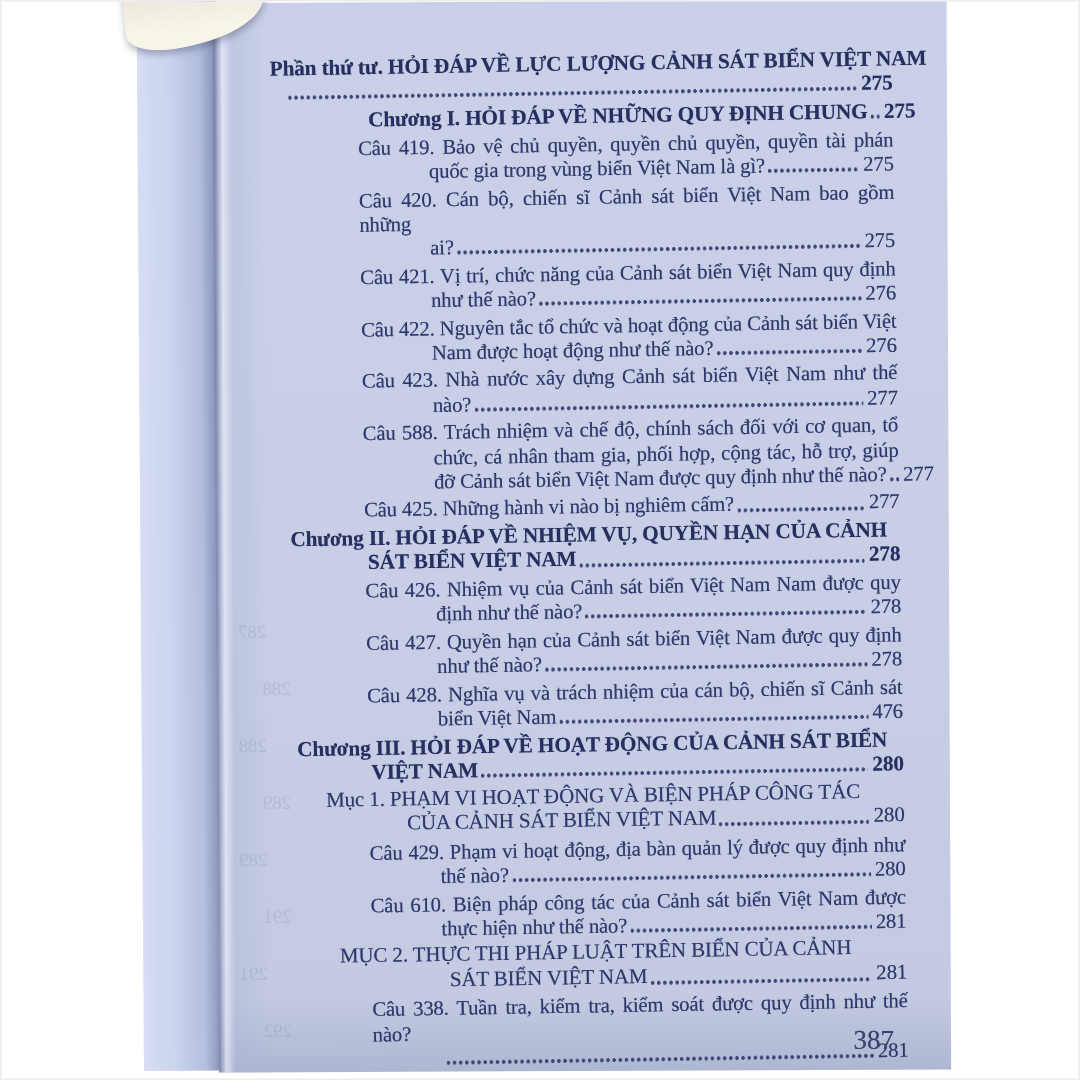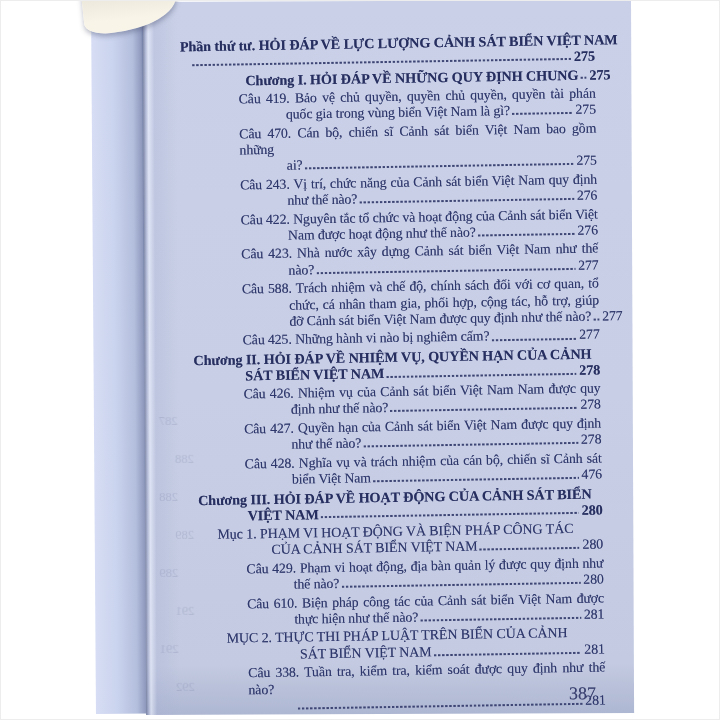--- a/index.html
+++ b/index.html
@@ -114,29 +114,29 @@
         </div>
         <div class="entry e-question">
           <div class="line l1 jl"><span>Câu 419.</span> <span>Bảo vệ chủ quyền, quyền chủ quyền, quyền tài phán</span></div>
           <div class="row rowlast">
             <span class="txt">quốc gia trong vùng biển Việt Nam là gì?</span>
             <span class="dots"></span>
             <span class="pg">275</span>
           </div>
         </div>
         <div class="entry e-question">
-          <div class="line l1 jl"><span>Câu 470.</span> <span>Cán bộ, chiến sĩ Cảnh sát biển Việt Nam bao gồm những</span></div>
+          <div class="line l1 jl"><span>Câu 420.</span> <span>Cán bộ, chiến sĩ Cảnh sát biển Việt Nam bao gồm những</span></div>
           <div class="row rowlast">
             <span class="txt">ai?</span>
             <span class="dots"></span>
             <span class="pg">275</span>
           </div>
         </div>
         <div class="entry e-question">
-          <div class="line l1 jl"><span>Câu 243.</span> <span>Vị trí, chức năng của Cảnh sát biển Việt Nam quy định</span></div>
+          <div class="line l1 jl"><span>Câu 421.</span> <span>Vị trí, chức năng của Cảnh sát biển Việt Nam quy định</span></div>
           <div class="row rowlast">
             <span class="txt">như thế nào?</span>
             <span class="dots"></span>
             <span class="pg">276</span>
           </div>
         </div>
         <div class="entry e-question">
           <div class="line l1 jl"><span>Câu 422.</span> <span>Nguyên tắc tổ chức và hoạt động của Cảnh sát biển Việt</span></div>
           <div class="row rowlast">
             <span class="txt">Nam được hoạt động như thế nào?</span>

